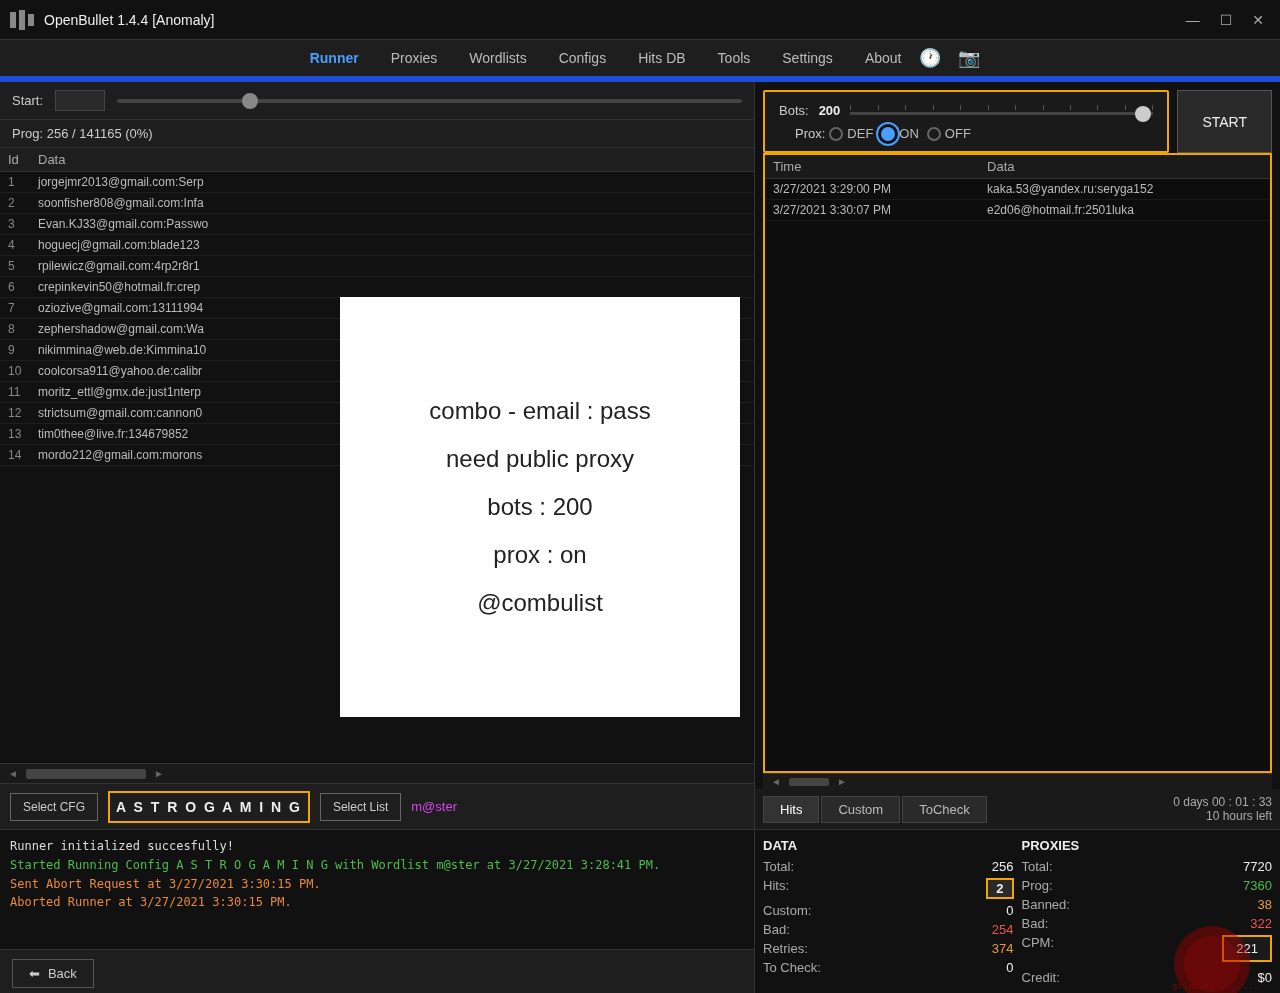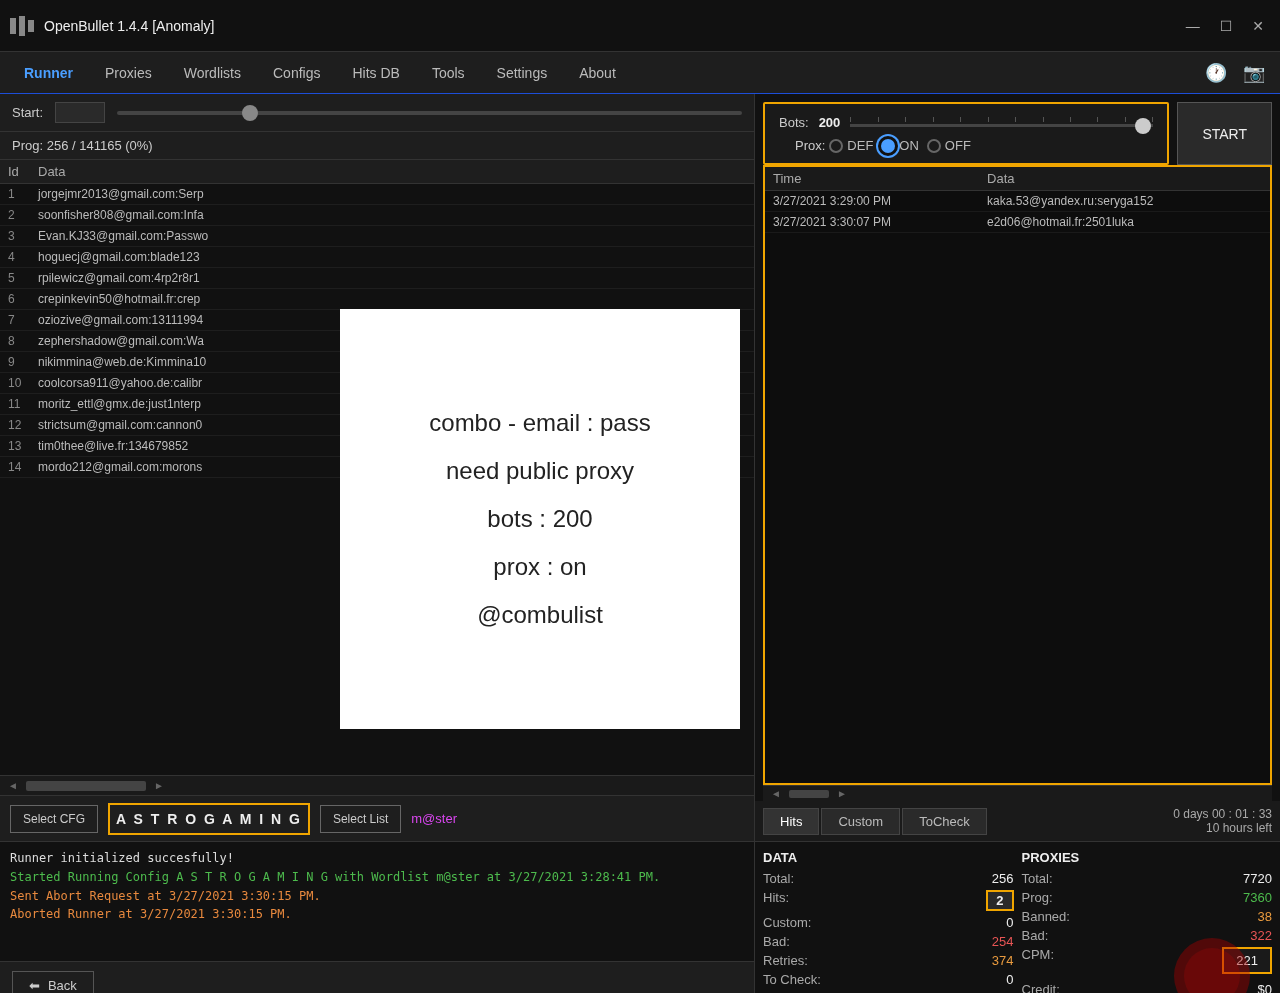--- a/index.html
+++ b/index.html
@@ -9,21 +9,21 @@
       background: #1a1a1a;
       font-family: 'Segoe UI', Arial, sans-serif;
       color: #ccc;
       overflow: hidden;
       font-size: 13px;
     }
 
     
     .titlebar {
       background: #111;
-      height: 52px;
+      height: 40px;
       display: flex;
       align-items: center;
       padding: 0 10px;
       border-bottom: 1px solid #333;
     }
     .titlebar-logo {
       width: 24px;
       height: 20px;
       margin-right: 10px;
     }
@@ -43,22 +43,22 @@
       padding: 2px 6px;
     }
 
     
     .menubar {
       background: #1e1e1e;
       height: 42px;
       display: flex;
       align-items: center;
       padding: 0 10px;
-      border-bottom: 1px solid #1d4ed8;
-      justify-content: space-between;
+      border-bottom: 6px solid #1d4ed8;
+      justify-content: center;
     }
     .menubar-left {
       display: flex;
       align-items: center;
       gap: 4px;
     }
     .menu-item {
       color: #bbb;
       padding: 6px 14px;
       cursor: pointer;

